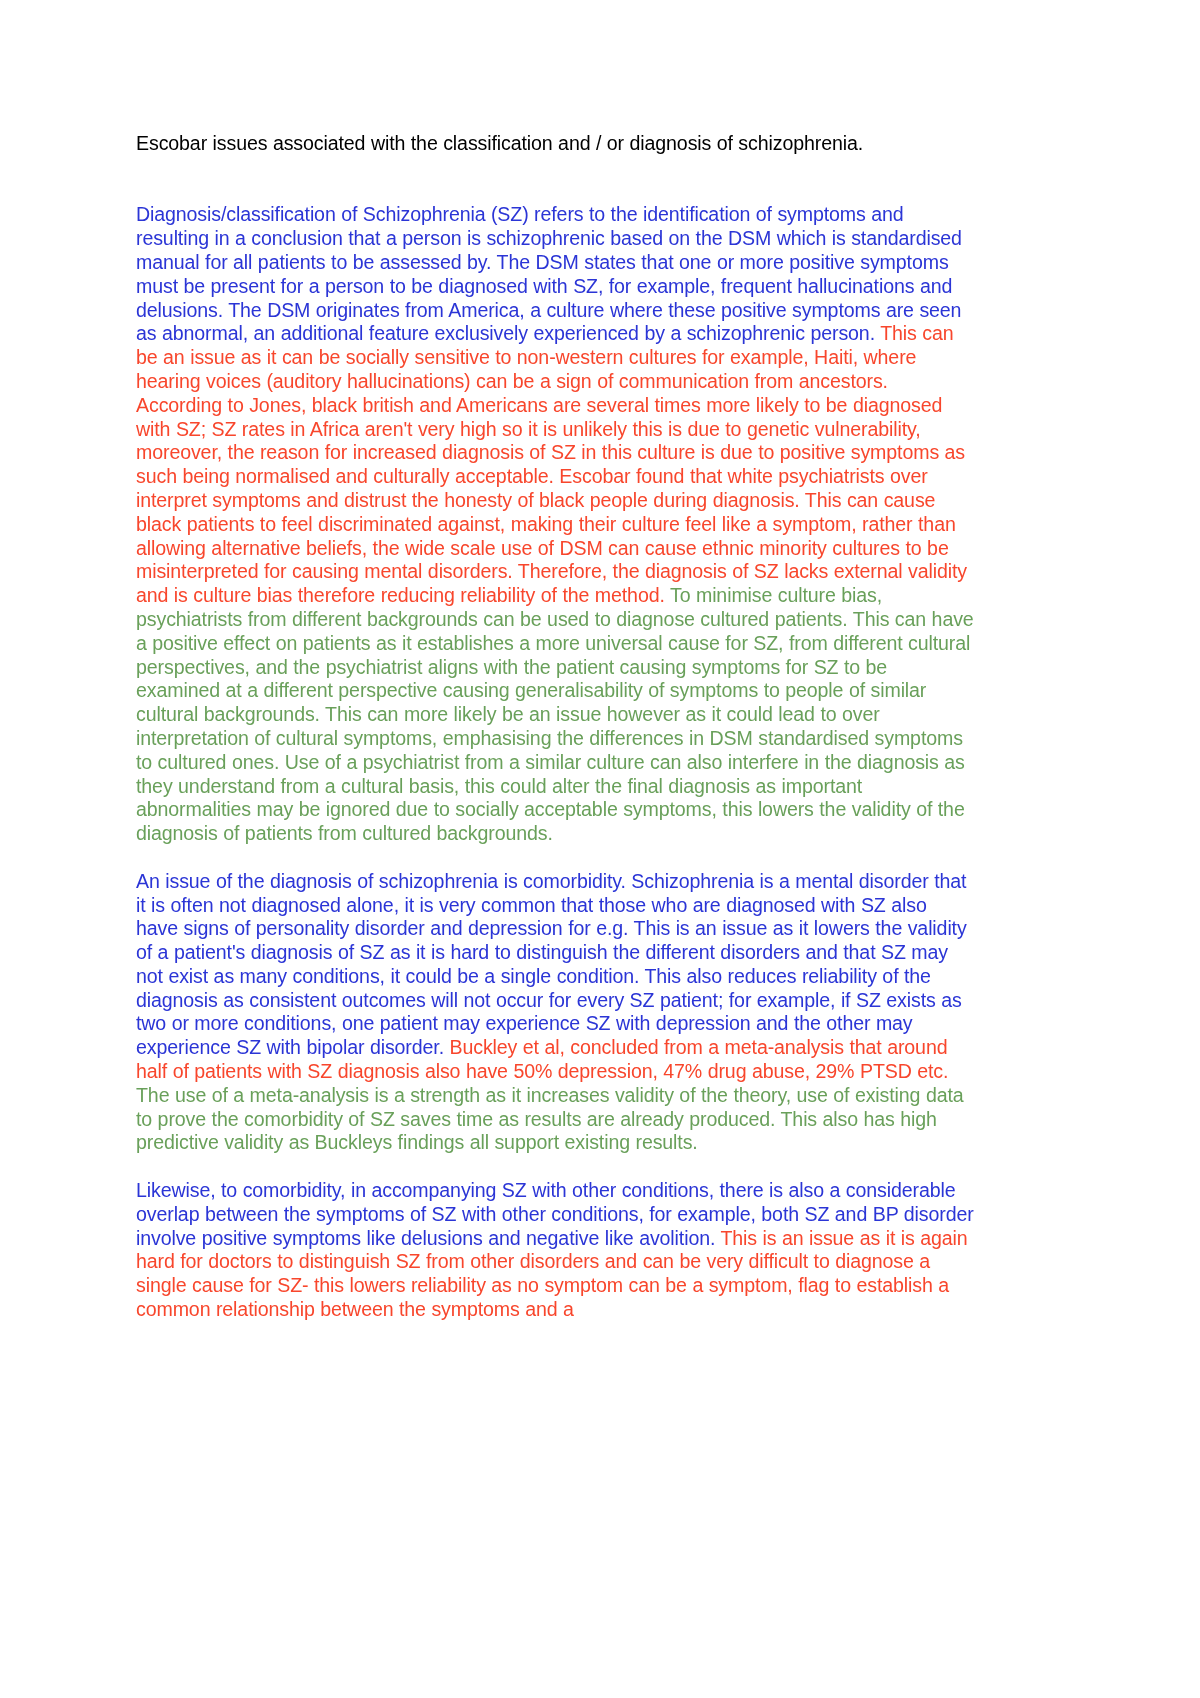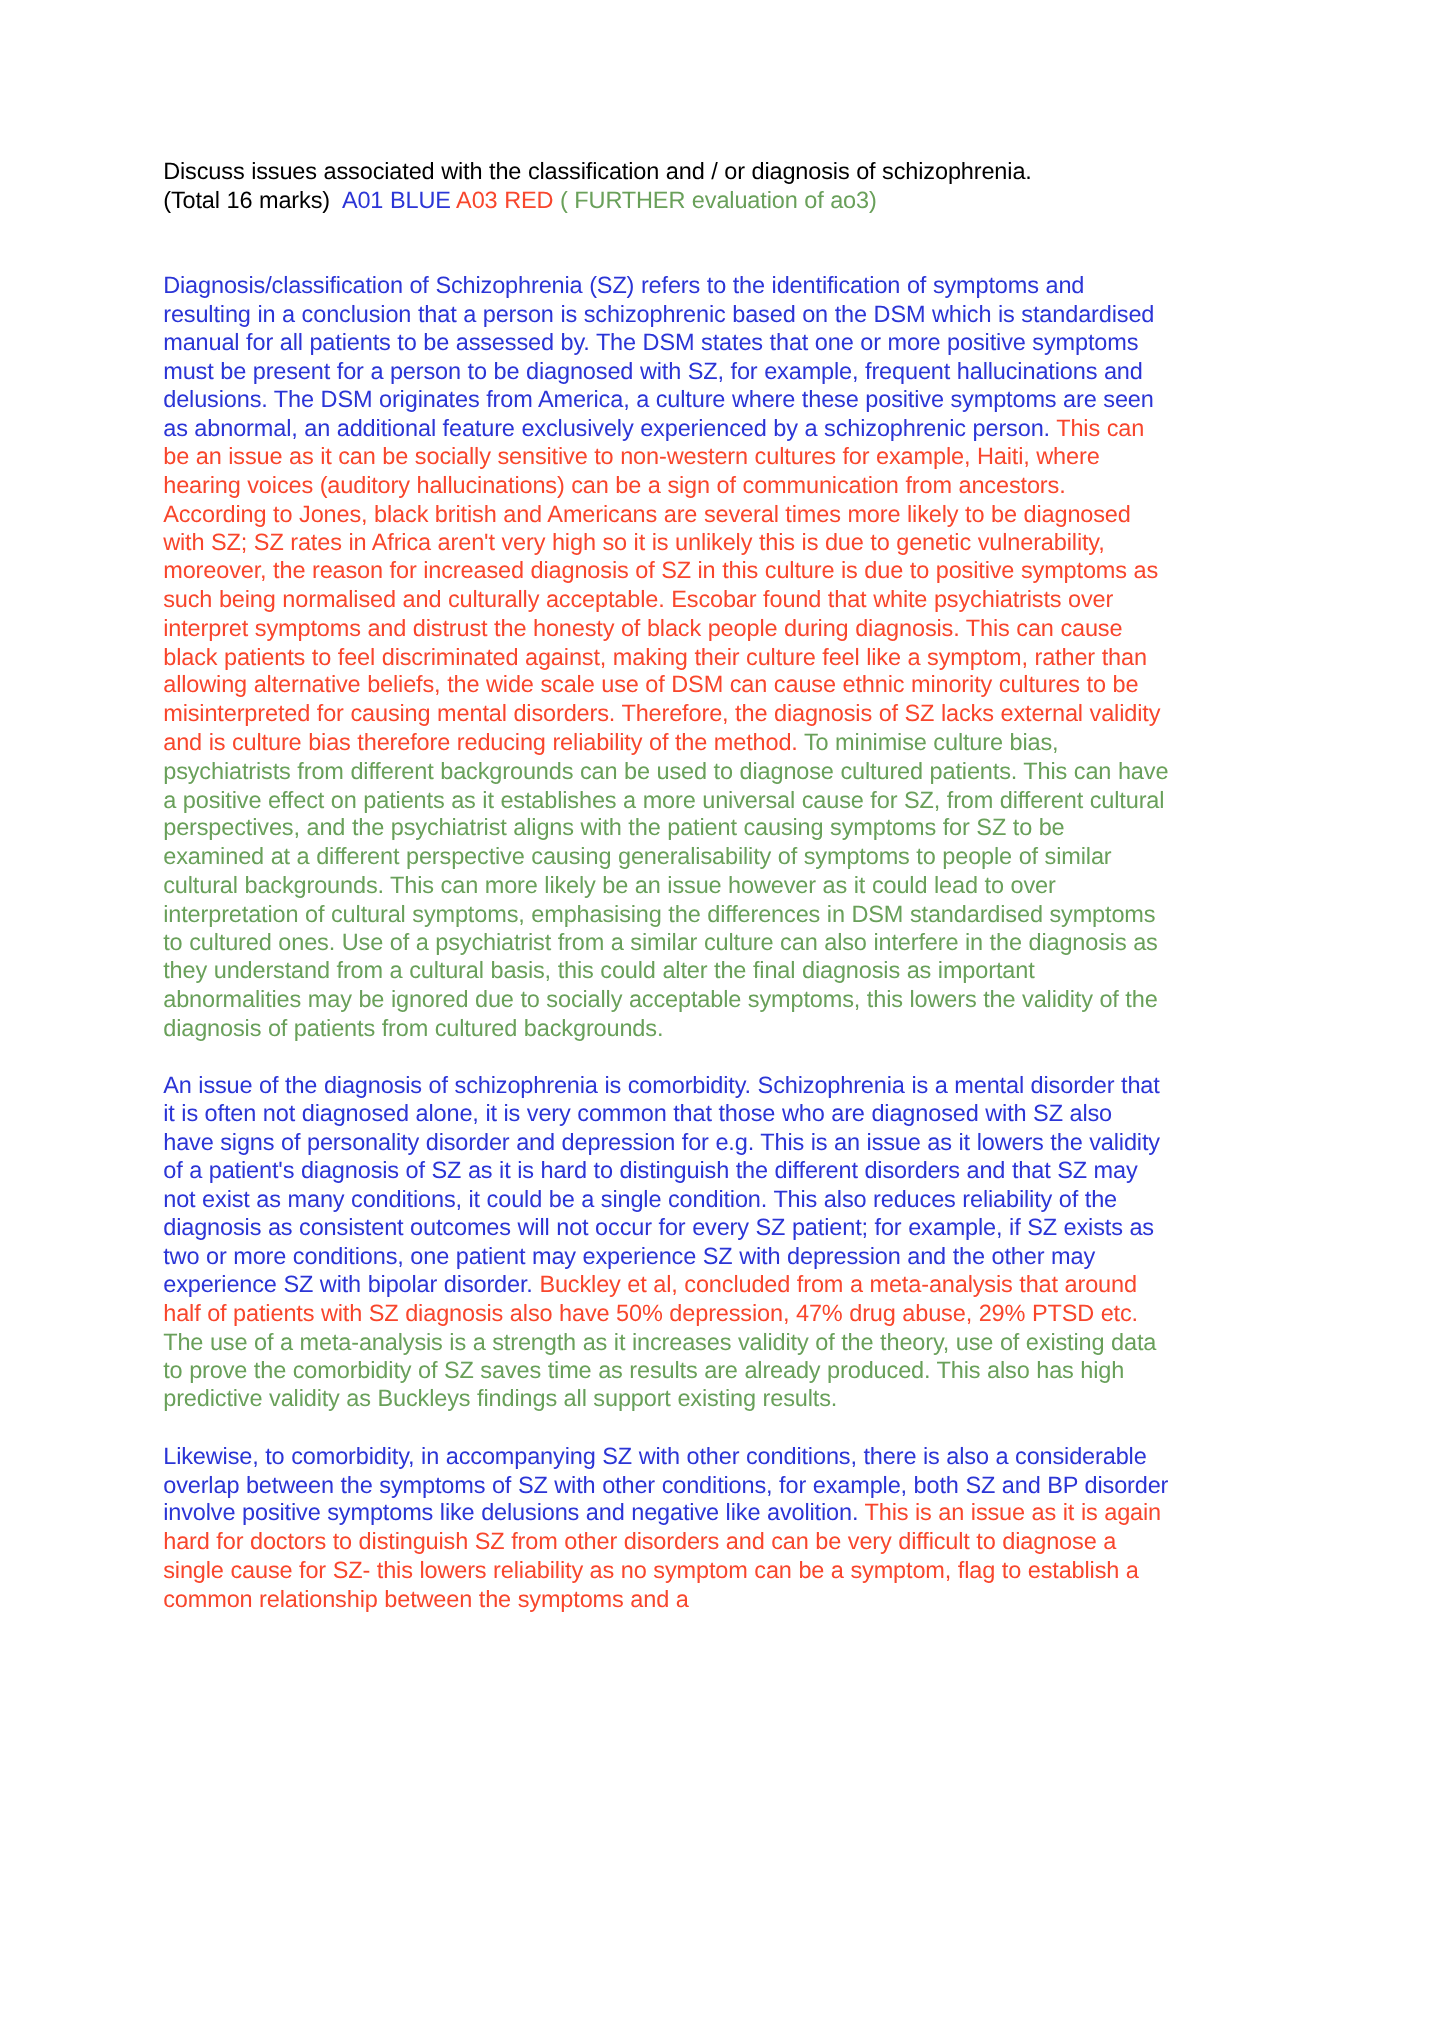--- a/index.html
+++ b/index.html
@@ -44,22 +44,21 @@
 
   .title-line { display: block; }
 </style>
 </head>
 <body>
 
 <div class="page">
   <div class="doc-body">
 
     <p class="para">
-      <span class="c-black title-line">Discuss issues associated with the classification and / or diagnosis of schizophrenia.</span>
-      <span><span class="c-black">(Total 16 marks)</span><span class="c-black">&nbsp; </span><span class="c-blue">A01 BLUE</span><span class="c-black"> </span><span class="c-red">A03 RED</span><span class="c-black"> </span><span class="c-green">( FURTHER evaluation of ao3)</span></span>
+      <span class="c-black title-line">Escobar issues associated with the classification and / or diagnosis of schizophrenia.</span>
     </p>
 
     <div class="spacer-lg"></div>
 
     <p class="para"><span class="c-blue">Diagnosis/classification of Schizophrenia (SZ)  refers to the identification of symptoms and resulting in a conclusion that a person is schizophrenic based on the DSM which is standardised manual for all patients to be assessed by. The DSM states that one or more positive symptoms must be present for a person to be diagnosed with SZ, for example, frequent hallucinations and delusions. The DSM originates from America, a culture where these positive symptoms are seen as abnormal, an additional feature exclusively experienced by a schizophrenic person. </span><span class="c-red">This can be an issue as it can be socially sensitive to non-western cultures for example, Haiti, where hearing voices (auditory hallucinations) can be a sign of communication from ancestors. According to Jones, black british and Americans are several times more likely to be diagnosed with SZ; SZ rates in Africa aren't very high so it is unlikely this is due to genetic vulnerability, moreover, the reason for increased diagnosis of SZ in this culture is due to positive symptoms as such being normalised and culturally acceptable. Escobar found that white psychiatrists over interpret symptoms and distrust the honesty of black people during diagnosis. This can cause black patients to feel discriminated against, making their culture feel like a symptom, rather than allowing alternative beliefs, the wide scale use of DSM can cause ethnic minority cultures to be misinterpreted for causing mental disorders.  Therefore, the diagnosis of SZ lacks external validity and is culture bias therefore reducing reliability of the method. </span><span class="c-green">To minimise culture bias, psychiatrists from different backgrounds can be used to diagnose cultured patients. This can have a positive effect on patients as it establishes a more universal cause for SZ, from different cultural perspectives, and the psychiatrist aligns with the patient causing symptoms for SZ to be examined at a different perspective causing generalisability of symptoms to people of similar cultural backgrounds. This can more likely be an issue however as it could lead to over interpretation of cultural symptoms, emphasising the differences in DSM standardised symptoms to cultured ones. Use of a psychiatrist from a similar culture can also interfere in the diagnosis as they understand from a cultural basis, this could alter the final diagnosis as important abnormalities may be ignored due to socially acceptable symptoms, this lowers the validity of the diagnosis of patients from cultured backgrounds.</span></p>
 
     <div class="spacer-sm"></div>
 
     <p class="para"><span class="c-blue">An issue of the diagnosis of schizophrenia is comorbidity. Schizophrenia is a mental disorder that it is often not diagnosed alone, it is very common that those who are diagnosed with SZ also have signs of personality disorder and depression for e.g. This is an issue as it lowers the validity of a patient's diagnosis of SZ as it is hard to distinguish the different disorders and that SZ may not exist as many conditions, it could be a single condition. This also reduces reliability of the diagnosis as consistent outcomes will not occur for every SZ patient; for example, if SZ exists as two or more conditions, one patient may experience SZ with depression and the other may experience SZ with bipolar disorder. </span><span class="c-red">Buckley et al, concluded from a meta-analysis that around half of patients with SZ diagnosis also have 50% depression, 47% drug abuse, 29% PTSD etc. </span><span class="c-green">The use of a meta-analysis is a strength as it increases validity of the theory, use of existing data to prove the comorbidity of SZ saves time as results are already produced. This also has high predictive validity as Buckleys findings all support existing results.</span></p>
 

